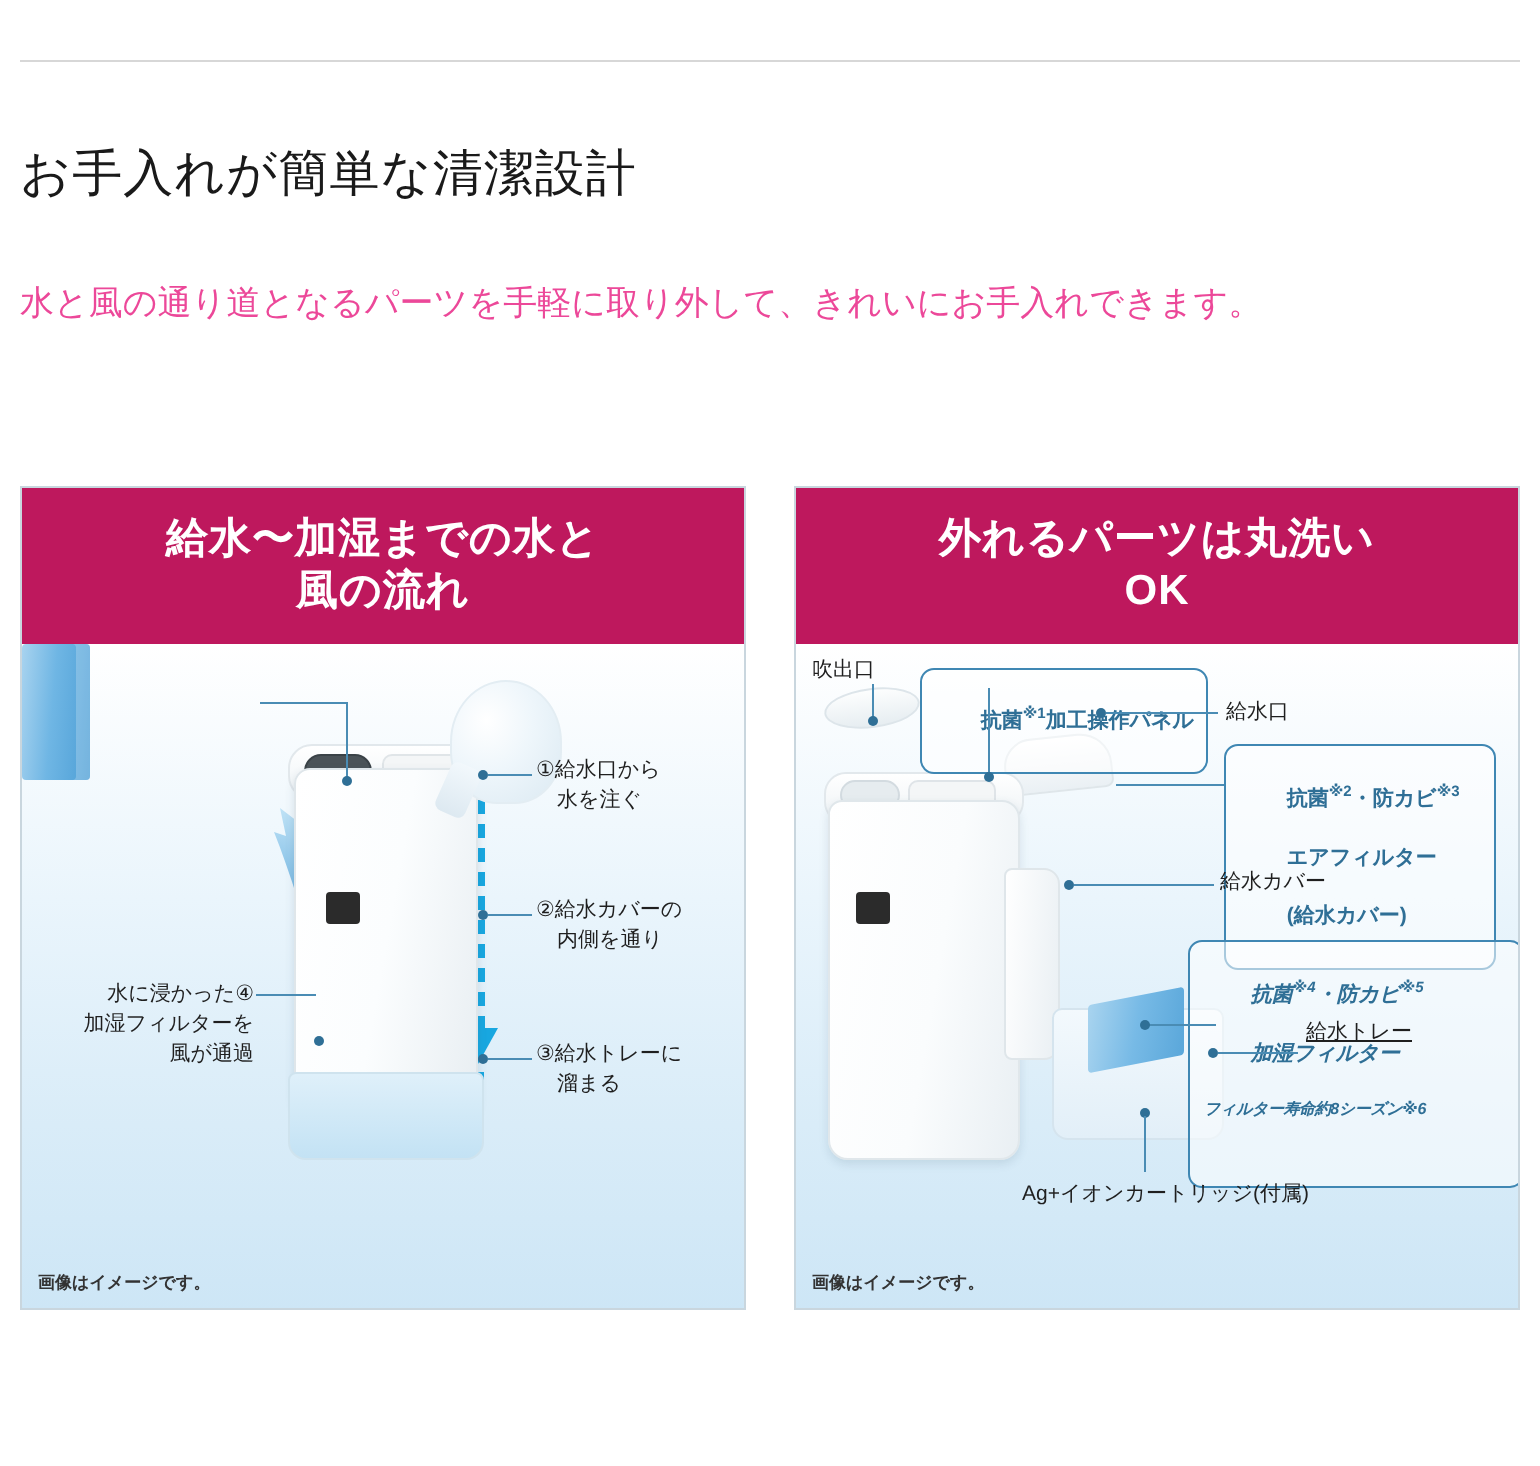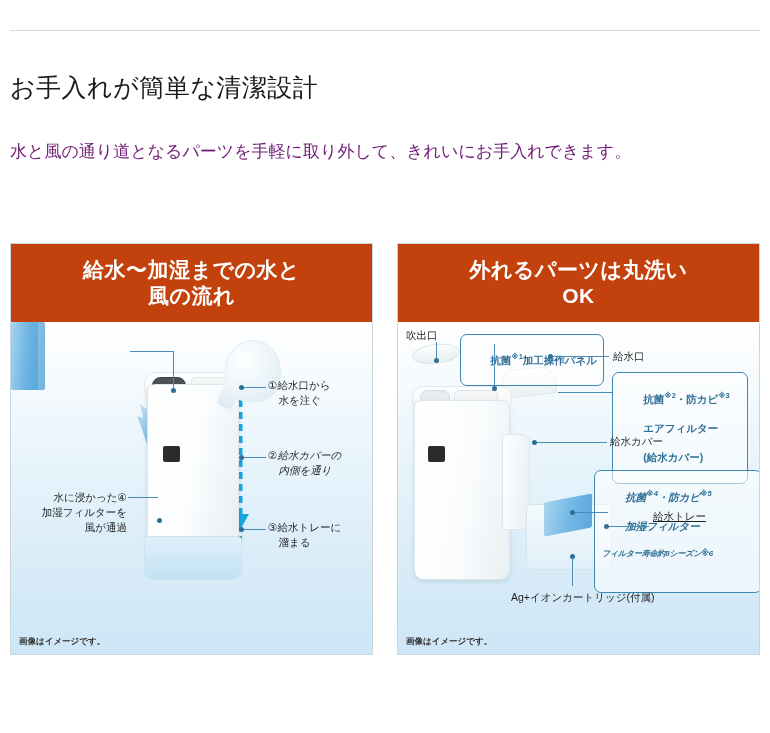--- a/index.html
+++ b/index.html
@@ -18,33 +18,33 @@
   }
 
   .heading {
     position: absolute; left: 10px; top: 72px;
     font-size: 25px; font-weight: 400; letter-spacing: .5px;
     color: #1a1a1a; line-height: 1.2;
   }
 
   .lede {
     position: absolute; left: 10px; top: 137px; width: 752px;
-    font-size: 17px; line-height: 1.75; color: #701a75; font-weight: 400;
+    font-size: 17px; line-height: 1.75; color: #ec4899; font-weight: 400;
   }
 
   
   .panel {
     position: absolute; top: 243px; width: 363px; height: 412px;
     border: 1px solid #c9d6de; background: #eaf4fb; overflow: hidden;
   }
   #panel-left  { left: 10px; }
   #panel-right { left: 397px; }
 
   .panel-head {
-    height: 78px; background: #c2410c; color: #ffffff;
+    height: 78px; background: #be185d; color: #ffffff;
     display: flex; align-items: center; justify-content: center; text-align: center;
     font-size: 21px; font-weight: 700; line-height: 1.25; letter-spacing: .5px;
     padding: 0 14px;
   }
   .panel-body {
     position: relative; height: 334px;
     background: linear-gradient(180deg,#ffffff 0%, #eaf5fc 38%, #d9ecf8 72%, #cde6f6 100%);
   }
 
   .footnote {
@@ -239,21 +239,21 @@
       <div class="lead v" style="left:162px; top:29px; height:40px;"></div>
       <div class="dot" style="left:160px; top:66px;"></div>
 
       <div class="dot" style="left:228px; top:63px;"></div>
       <div class="lead h" style="left:233px; top:65px; width:22px;"></div>
       <div class="cal" style="left:257px; top:56px; width:104px;">①給水口から
 　水を注ぐ</div>
 
       <div class="dot" style="left:228px; top:133px;"></div>
       <div class="lead h" style="left:233px; top:135px; width:22px;"></div>
-      <div class="cal" style="left:257px; top:126px; width:104px;font-style:italic;">②給水カバーの
+      <div class="cal" style="left:257px; top:126px; width:104px;">②給水カバーの
 　内側を通り</div>
 
       <div class="dot" style="left:228px; top:205px;"></div>
       <div class="lead h" style="left:233px; top:207px; width:22px;"></div>
       <div class="cal" style="left:257px; top:198px; width:104px;">③給水トレーに
 　溜まる</div>
 
       <div class="cal r" style="left:4px; top:168px; width:112px;">水に浸かった④
 加湿フィルターを
 風が通過</div>

